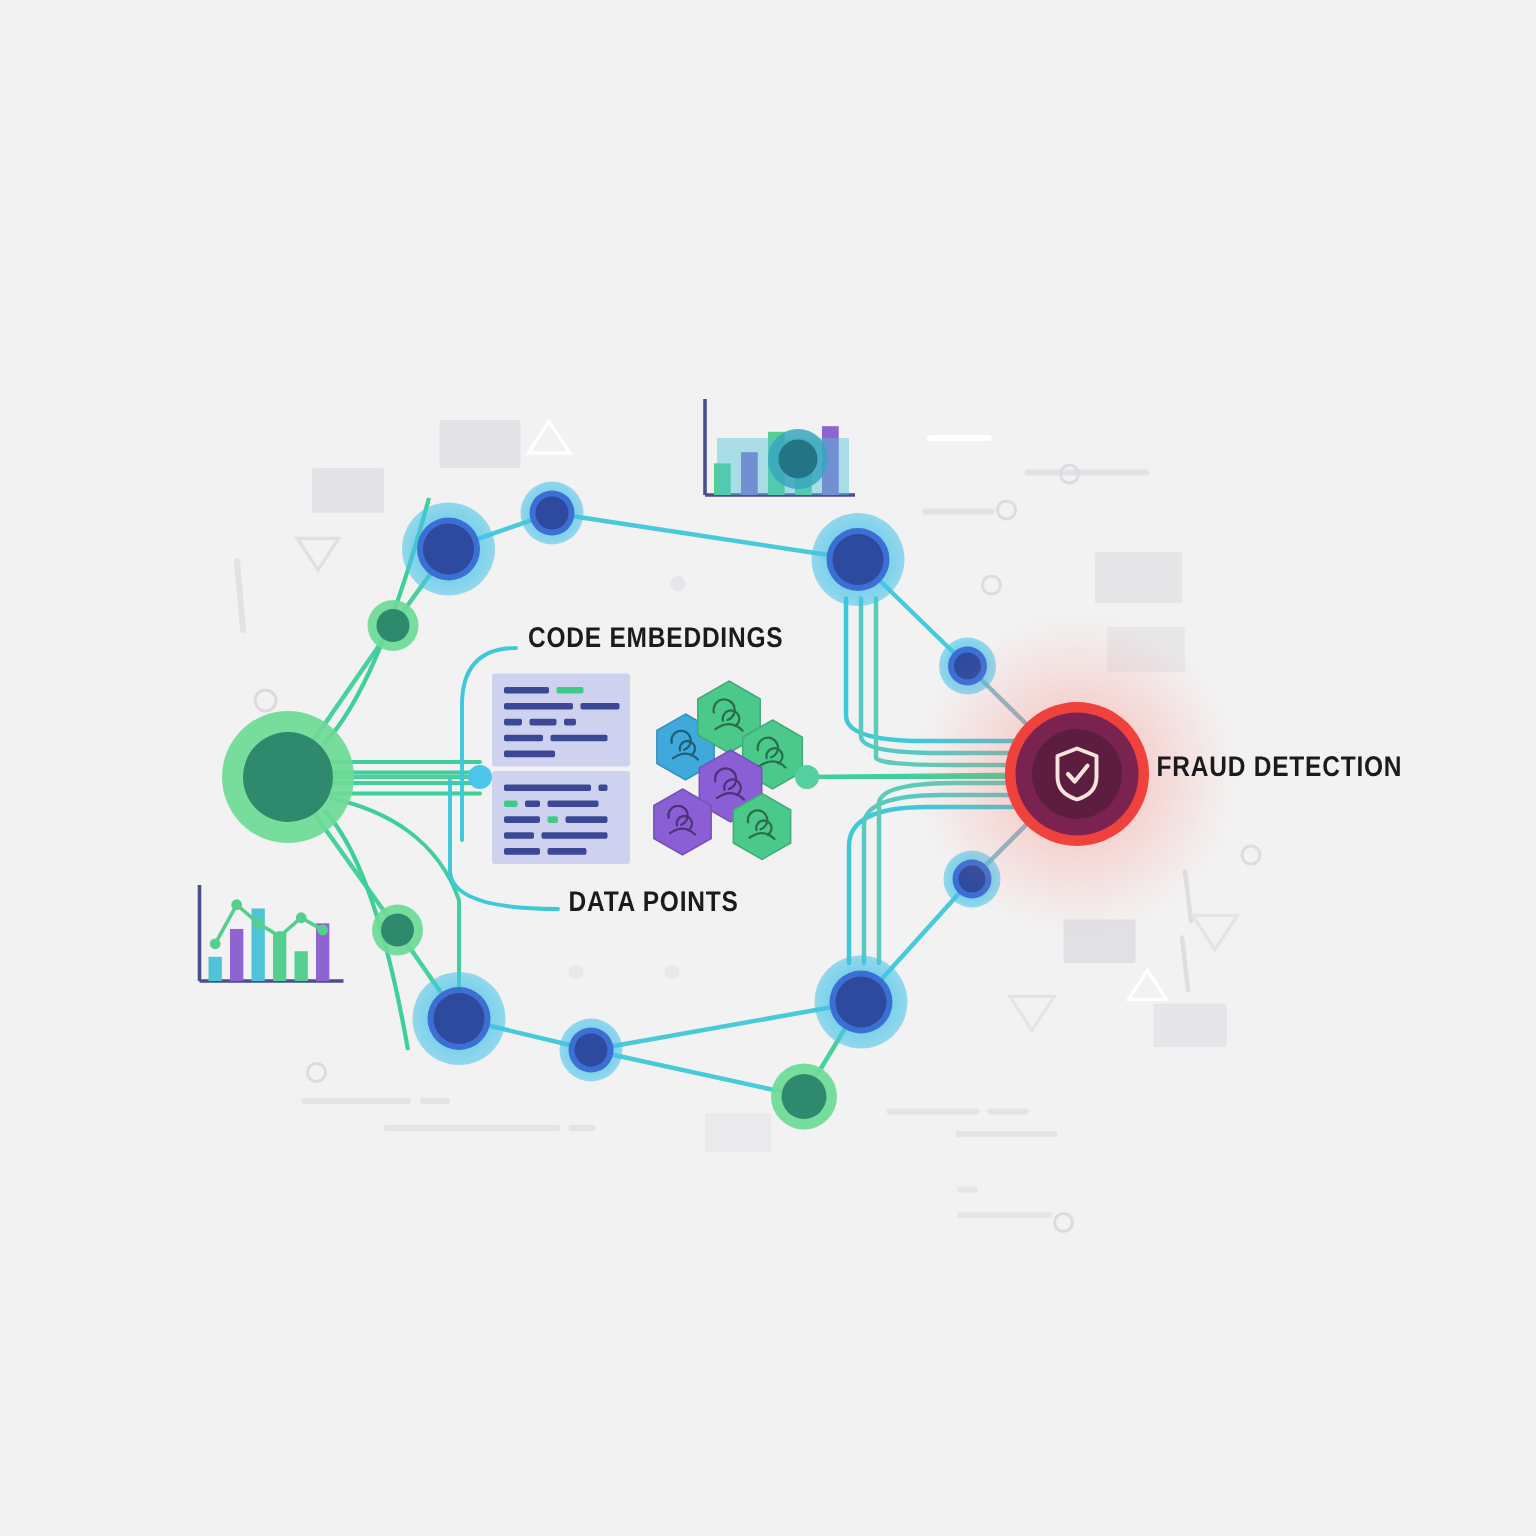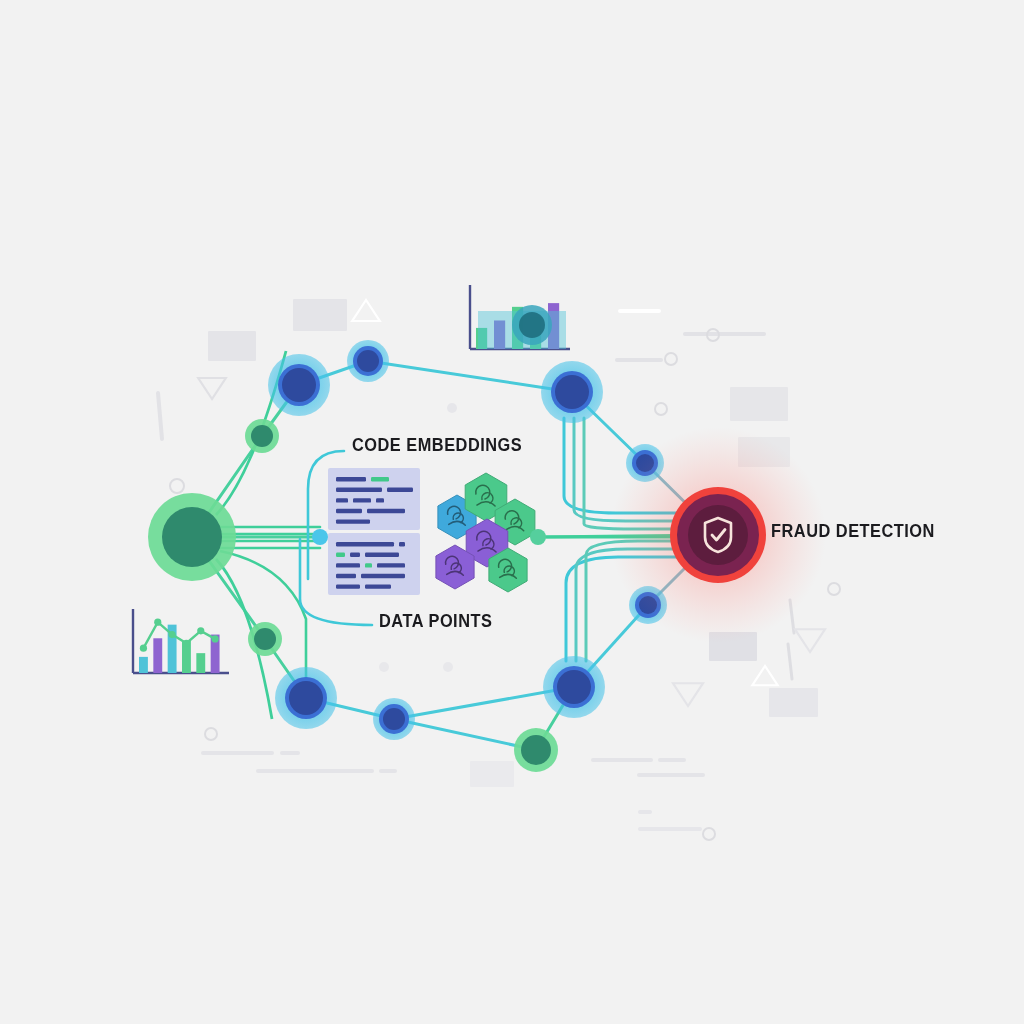--- a/index.html
+++ b/index.html
@@ -1,21 +1,21 @@
 <!DOCTYPE html>
 <html><head>
 <meta charset="utf-8">
 <style>
   html,body{margin:0;padding:0;}
   body{
     width:1024px;height:1024px;overflow:hidden;
     background:#f2f2f2;
     font-family:"Liberation Sans", sans-serif;
   }
-  #stage{position:relative;width:1024px;height:912px;margin-top:19px;}
+  #stage{position:relative;width:1024px;height:912px;}
   #stage svg.layer{position:absolute;left:0;top:0;width:1024px;height:1024px;}
   .lbl{
     position:absolute;
     font-family:"Liberation Sans", sans-serif;
     font-weight:700;
     font-size:19px;
     letter-spacing:0.6px;
     color:#1b1b1f;
     white-space:nowrap;
     transform:scaleX(0.86);

